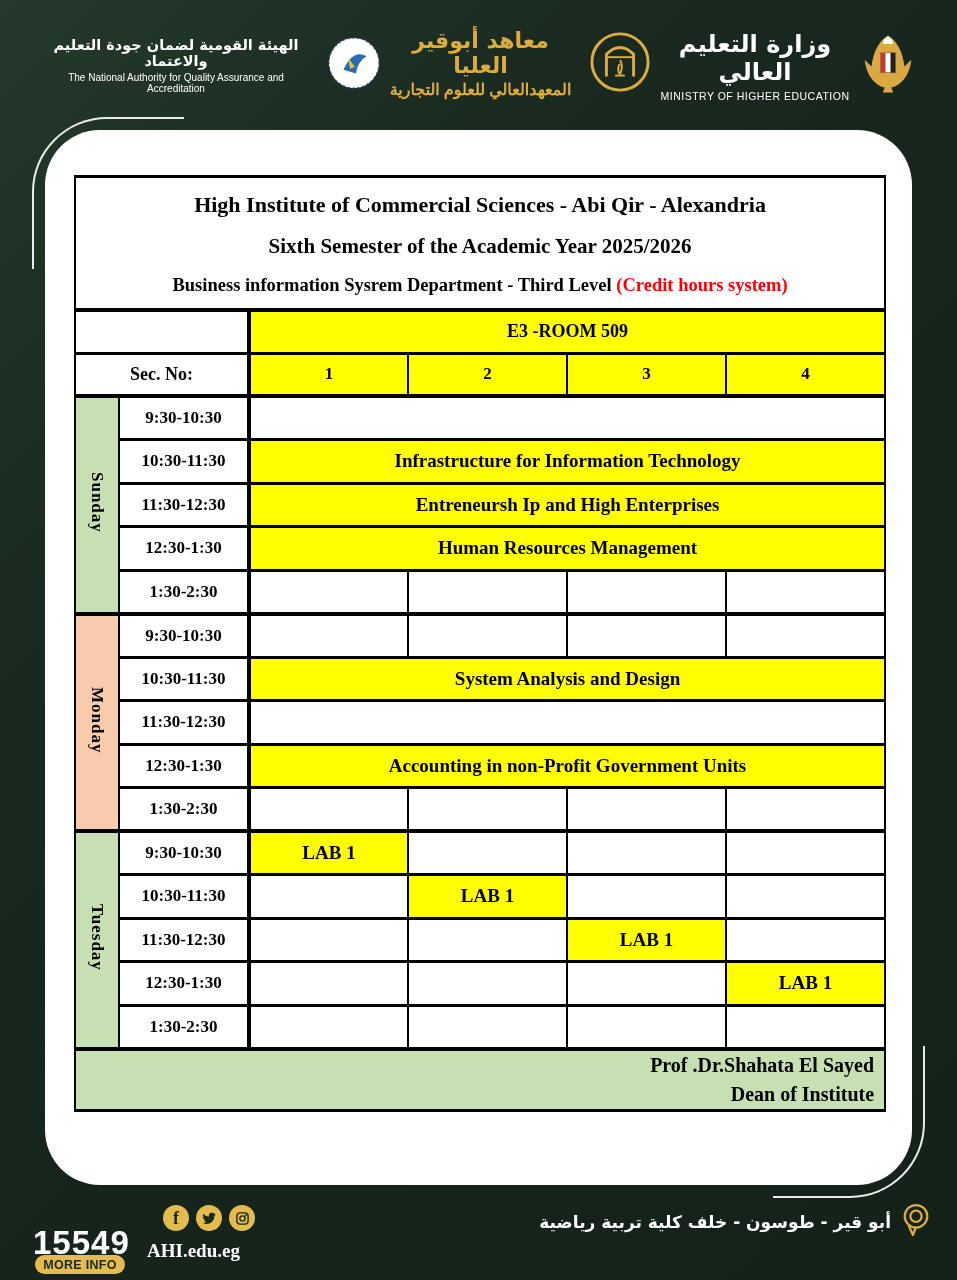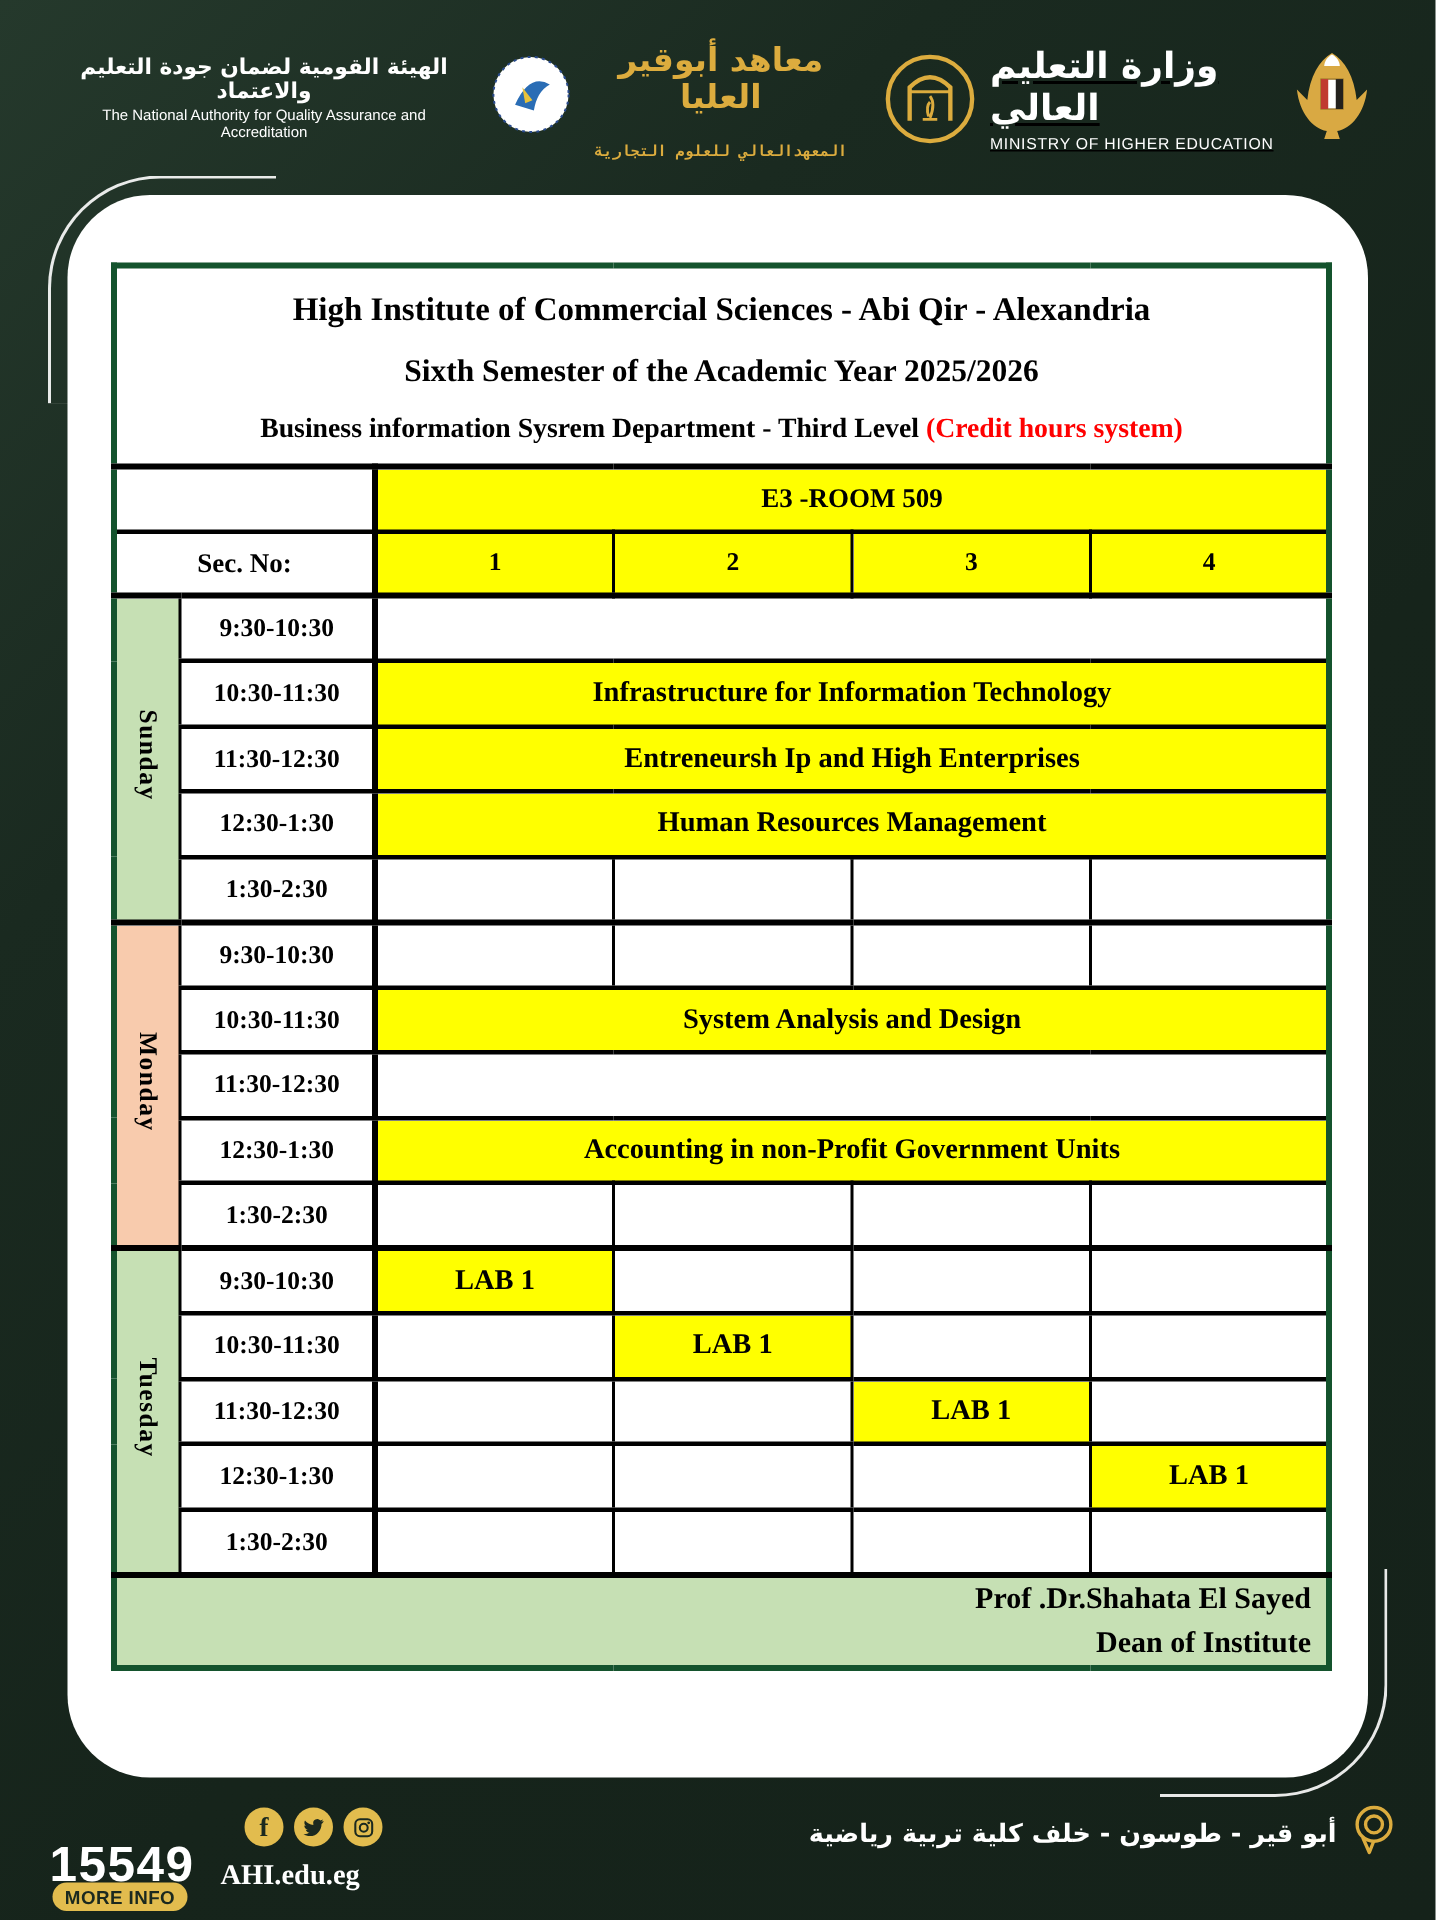--- a/index.html
+++ b/index.html
@@ -12,23 +12,23 @@
 
   
   .hdr-group { position:absolute; display:flex; align-items:center; }
   .naqaae { left:52px; top:36px; gap:27px; }
   .naqaae .txt { width:248px; text-align:center; color:#fff; }
   .naqaae .ar { font-family:"DejaVu Sans", sans-serif; font-weight:bold; font-size:14.5px; direction:rtl; }
   .naqaae .en { font-family:"Liberation Sans", sans-serif; font-size:10px; margin-top:3px; }
   .inst { left:388px; top:28px; gap:16px; }
   .inst .txt { width:185px; text-align:center; direction:rtl; }
   .inst .ar1 { font-family:"DejaVu Sans", sans-serif; font-weight:bold; font-size:22px; color:#dcac3e; }
-  .inst .ar2 { font-family:Liberation Mono, monospace; font-weight:bold; font-size:10px; color:#dcac3e; margin-top:18px; }
+  .inst .ar2 { font-family:Liberation Serif, serif; font-weight:bold; font-size:16px; color:#dcac3e; margin-top:2px; }
   .ministry { left:660px; top:30px; gap:12px; }
-  .ministry .txt { width:190px; text-align:left;text-decoration:underline; }
+  .ministry .txt { width:190px; text-align:center; }
   .ministry .ar { font-family:"DejaVu Sans", sans-serif; font-weight:bold; font-size:24px; color:#fff; direction:rtl; }
   .ministry .en { font-family:"Liberation Sans", sans-serif; font-size:10.5px; color:#fff; letter-spacing:.5px; margin-top:4px; }
 
   
   .card {
     position:absolute; left:45px; top:130px; width:867px; height:1055px;
     background:#fff; border-radius:55px;
   }
   .card::before {
     content:""; position:absolute; top:-13px; left:-13px; width:150px; height:150px;
@@ -38,21 +38,21 @@
   .card::after {
     content:""; position:absolute; bottom:-13px; right:-13px; width:150px; height:150px;
     border-bottom:2px solid rgba(255,255,255,.9); border-right:2px solid rgba(255,255,255,.9);
     border-bottom-right-radius:75px;
   }
 
   
   table.sched {
     position:absolute; left:29px; top:45px; width:810px;
     border-collapse:collapse; table-layout:fixed;
-    border:4px solid #14532d;
+    border:1px solid #14532d;
     font-family:"Liberation Serif", serif; font-weight:bold; color:#000;
   }
   table.sched td {
     border:2px solid #000; border-top-width:3px; border-bottom-width:3px;
     text-align:center; vertical-align:middle; overflow:hidden;
   }
   .title-cell { border-bottom-width:4px !important; padding:14px 6px 12px 6px; background:#fff; }
   .title-cell .t1 { font-size:22px; }
   .title-cell .t2 { font-size:21px; margin-top:16px; }
   .title-cell .t3 { font-size:18.5px; margin-top:16px; }

